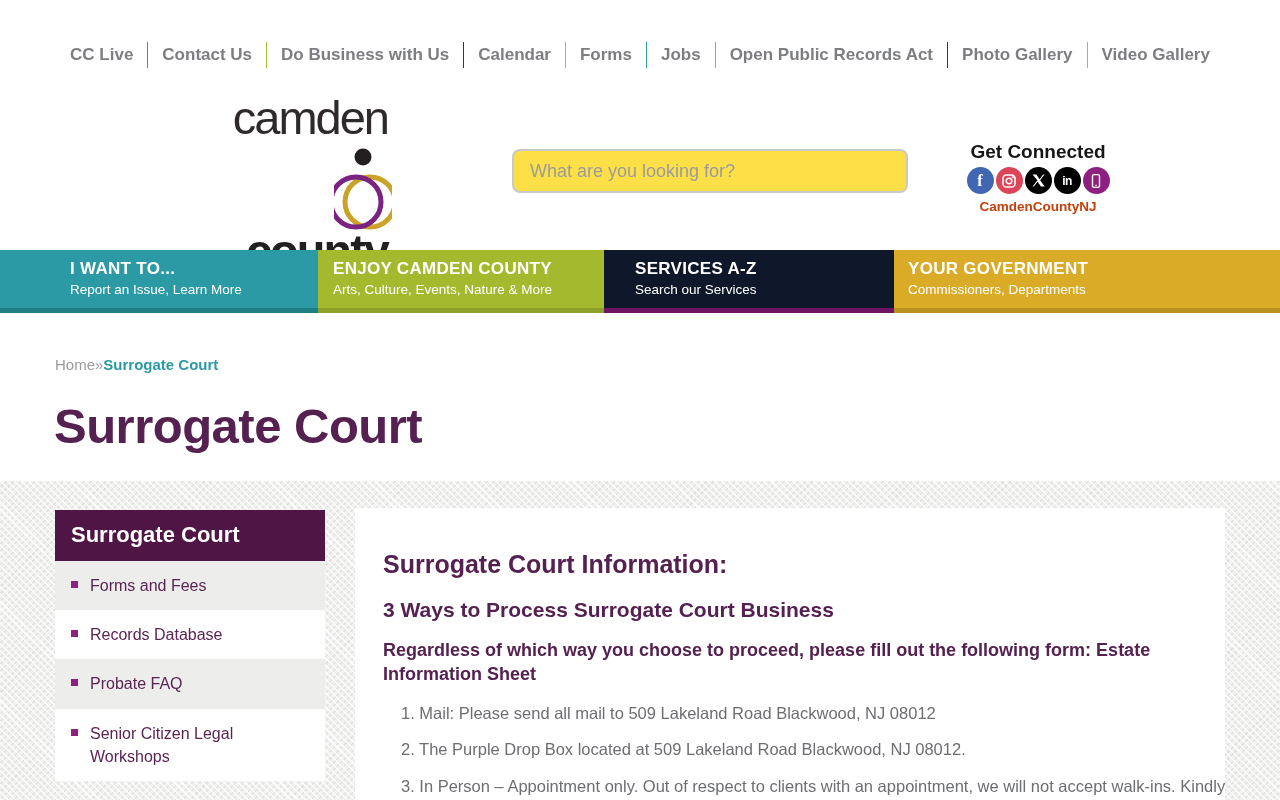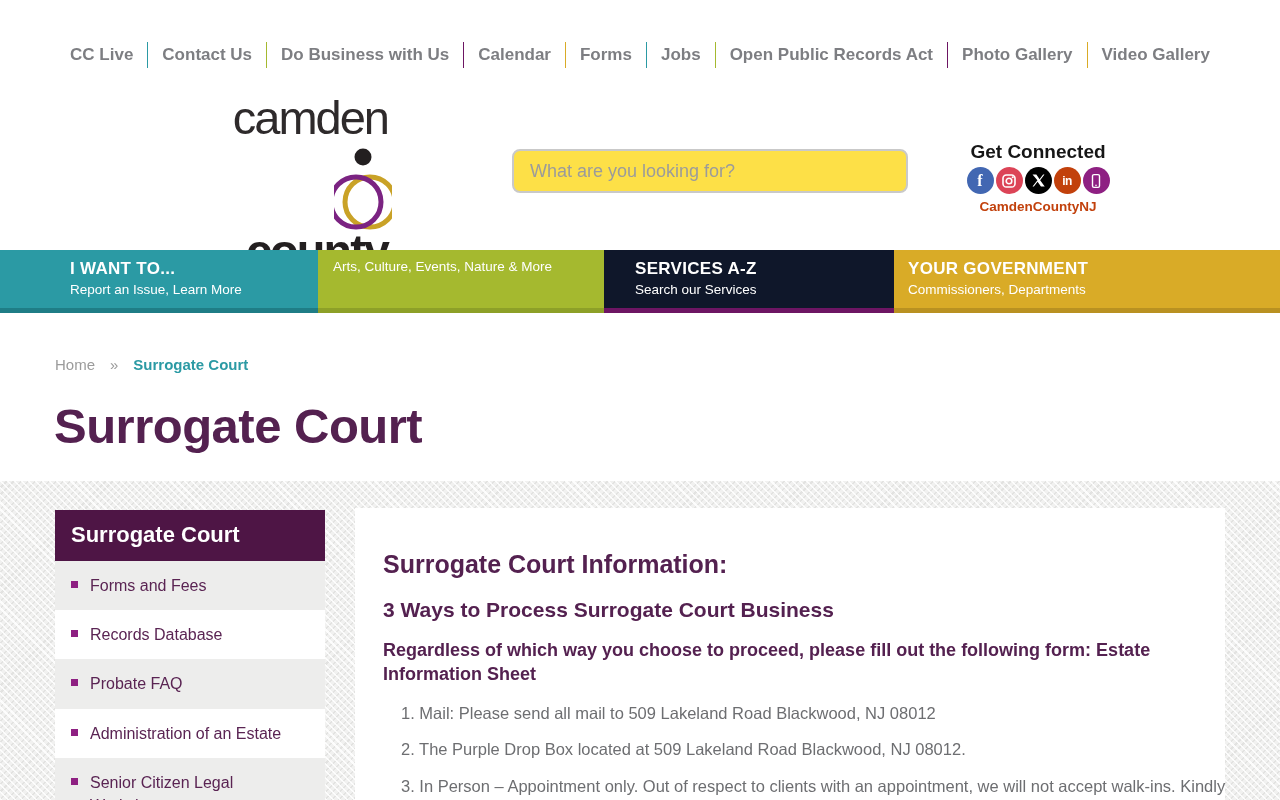--- a/index.html
+++ b/index.html
@@ -57,36 +57,36 @@
   .social-row { display:flex; justify-content:center; gap:2px; margin-bottom:5px; }
   .social {
     width:27px; height:27px; border-radius:50%; flex:0 0 auto;
     display:flex; align-items:center; justify-content:center; cursor:pointer;
     color:#fff; font-weight:700;
   }
   .social svg { display:block; }
   .social.fb { background:#4267b2; font-size:16px; font-family:"Liberation Serif",serif; }
   .social.ig { background:#dc4457; }
   .social.x  { background:#000000; font-size:14px; }
-  .social.li { background:#c2410c; font-size:12px; letter-spacing:-.5px; }
+  .social.li { background:#000000; font-size:12px; letter-spacing:-.5px; }
   .social.ph { background:#8e2082; }
   .connect-handle { font-size:13.5px; font-weight:700; color:#c2410c; }
 
   
   .bands { position:absolute; top:250px; left:0; width:1280px; height:63px; display:flex; }
   .band { height:63px; padding-top:9px; cursor:pointer; }
   .band .band-title { display:block; color:#fff; font-size:17px; font-weight:700; letter-spacing:.3px; margin-bottom:3px; }
   .band .band-sub { display:block; color:#fff; font-size:13.5px; font-weight:400; }
   .band-teal   { width:318px; background:#2b9aa4; padding-left:70px; border-bottom:5px solid #1f7d86; }
   .band-green  { width:286px; background:#a5b92f; padding-left:15px; border-bottom:5px solid #8da028; }
   .band-purple { width:290px; background:#0f172a; padding-left:31px; border-bottom:5px solid #6d1563; }
   .band-gold   { width:386px; background:#d9ab27; padding-left:14px; border-bottom:5px solid #b99121; }
 
   
-  .breadcrumb { position:absolute; left:55px; top:356px; font-size:15px; display:flex; gap:15px; align-items:flex-start; }
+  .breadcrumb { position:absolute; left:55px; top:356px; font-size:15px; display:flex; gap:0; align-items:flex-start; }
   .breadcrumb .bc-home { color:#9b9b9b; text-decoration:none; cursor:pointer; }
   .breadcrumb .bc-sep { color:#9b9b9b; }
   .breadcrumb .bc-current { color:#2b9aa4; font-weight:700; text-decoration:none; cursor:pointer; }
   .page-title {
     position:absolute; left:54px; top:398px;
     font-size:49px; font-weight:700; color:#542150; letter-spacing:-.5px;
   }
 
   
   .lower-bg {
@@ -186,20 +186,21 @@
     </div>
     <div class="connect-handle">CamdenCountyNJ</div>
   </div>
 
   <div class="bands">
     <div class="band band-teal">
       <span class="band-title">I WANT TO...</span>
       <span class="band-sub">Report an Issue, Learn More</span>
     </div>
     <div class="band band-green">
+      <span class="band-title">ENJOY CAMDEN COUNTY</span>
       <span class="band-sub">Arts, Culture, Events, Nature &amp; More</span>
     </div>
     <div class="band band-purple">
       <span class="band-title">SERVICES A-Z</span>
       <span class="band-sub">Search our Services</span>
     </div>
     <div class="band band-gold">
       <span class="band-title">YOUR GOVERNMENT</span>
       <span class="band-sub">Commissioners, Departments</span>
     </div>
@@ -222,24 +223,20 @@
         <span class="bullet"></span>
         <span>Forms and Fees</span>
       </li>
       <li class="sidebar-item">
         <span class="bullet"></span>
         <span>Records Database</span>
       </li>
       <li class="sidebar-item">
         <span class="bullet"></span>
         <span>Probate FAQ</span>
-      </li>
-      <li class="sidebar-item">
-        <span class="bullet"></span>
-        <span>Administration of an Estate</span>
       </li>
       <li class="sidebar-item">
         <span class="bullet"></span>
         <span>Senior Citizen Legal Workshops</span>
       </li>
     </ul>
 
   </aside>
 
   <main class="card">

